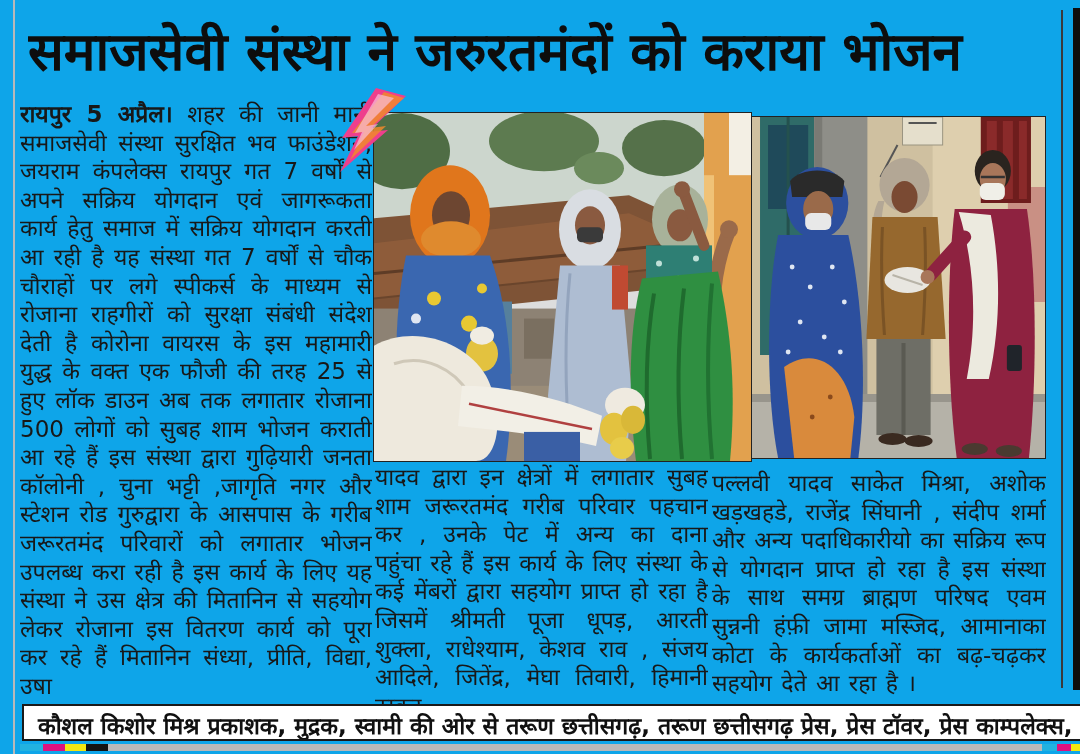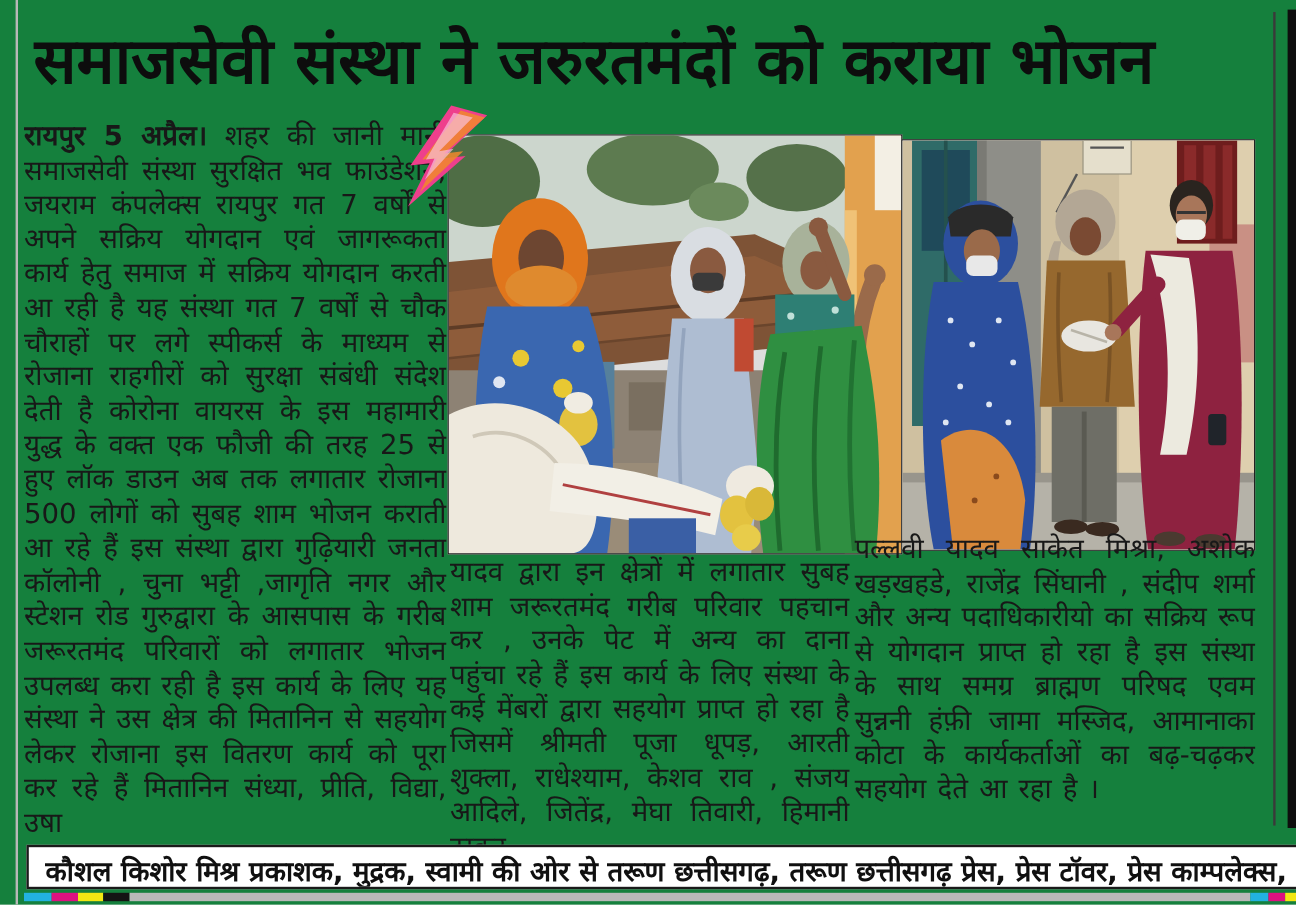--- a/index.html
+++ b/index.html
@@ -1,34 +1,34 @@
 <!DOCTYPE html>
 <html><head>
 <meta charset="utf-8">
 <style>
   html,body{margin:0;padding:0;background:#e9e9e9;}
   .page{
     position:relative;width:1080px;height:754px;margin:0 auto;
-    background:#15803d;overflow:hidden;
+    background:#0ea5e9;overflow:hidden;
     font-family:"DejaVu Sans","Liberation Sans",sans-serif;
     color:#151515;
   }
   .crease{position:absolute;top:0;left:13px;width:2px;height:754px;background:#b8b8b8;}
   .headline{
     position:absolute;left:28px;top:16px;width:1030px;height:84px;
     font-size:53px;font-weight:bold;color:#0d0d0d;white-space:nowrap;
     letter-spacing:0px;line-height:1.35;overflow:hidden;
   }
   .bodycol{
     position:absolute;text-align:justify;font-size:23px;line-height:28.6px;
     color:#181818;overflow:hidden;word-spacing:2px;
   }
   .col1{left:20px;top:100px;width:352px;height:603px;}
   .col2{left:375px;top:463px;width:333px;height:241px;}
-  .col3{left:712px;top:444px;width:334px;height:236px;}
+  .col3{left:712px;top:469px;width:334px;height:236px;}
   .dateline{font-weight:bold;}
   .photo{position:absolute;border:1.5px solid #222;box-sizing:border-box;background:#ddd;}
   .photo svg{display:block;width:100%;height:100%;}
   .photo1{left:373px;top:112px;width:379px;height:350px;}
   .photo2{left:751px;top:116px;width:295px;height:343px;}
   .flash{position:absolute;left:328px;top:86px;width:82px;height:88px;z-index:6;}
   .footer-box{
     position:absolute;left:22px;top:704px;width:1080px;height:37px;
     border:2px solid #1a1a1a;box-sizing:border-box;background:#fff;
     font-weight:bold;font-size:23px;white-space:nowrap;overflow:hidden;

